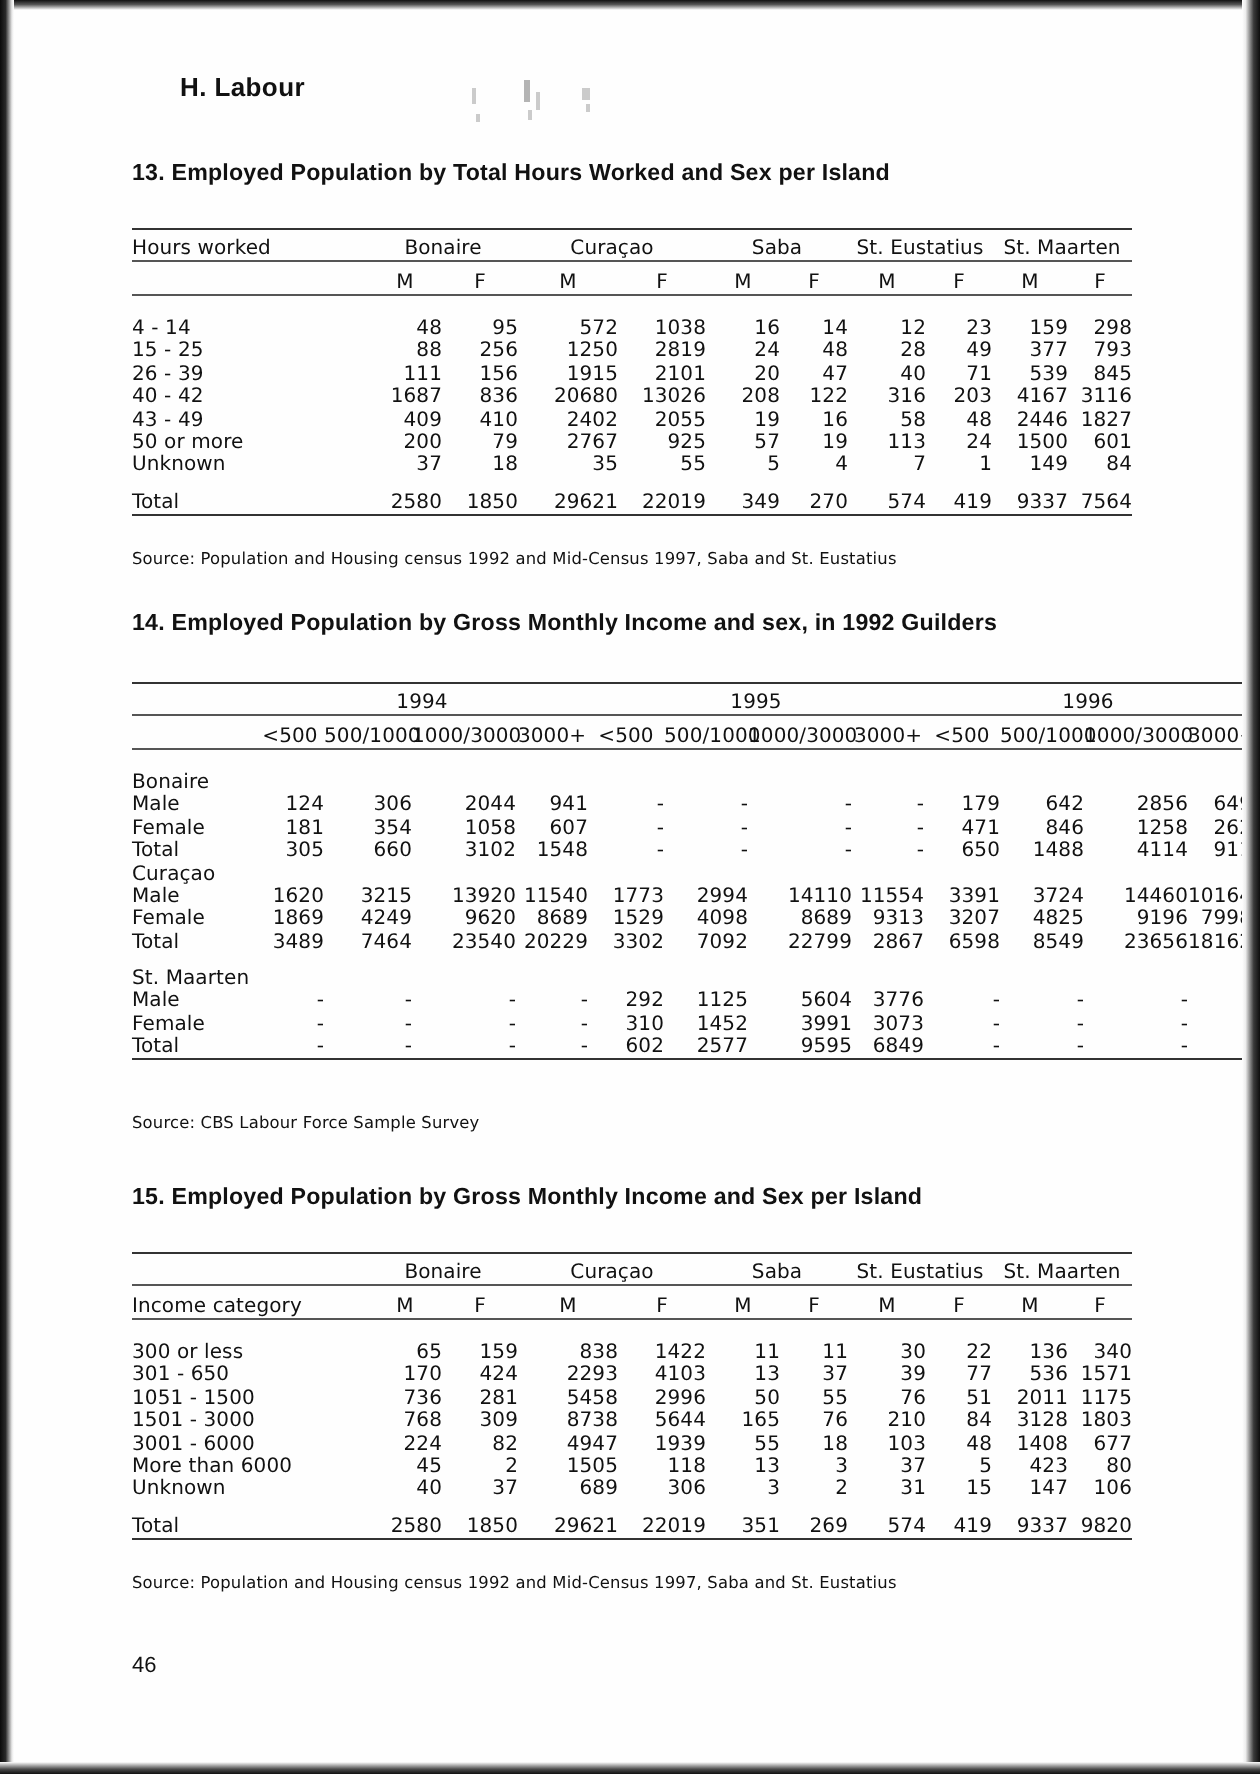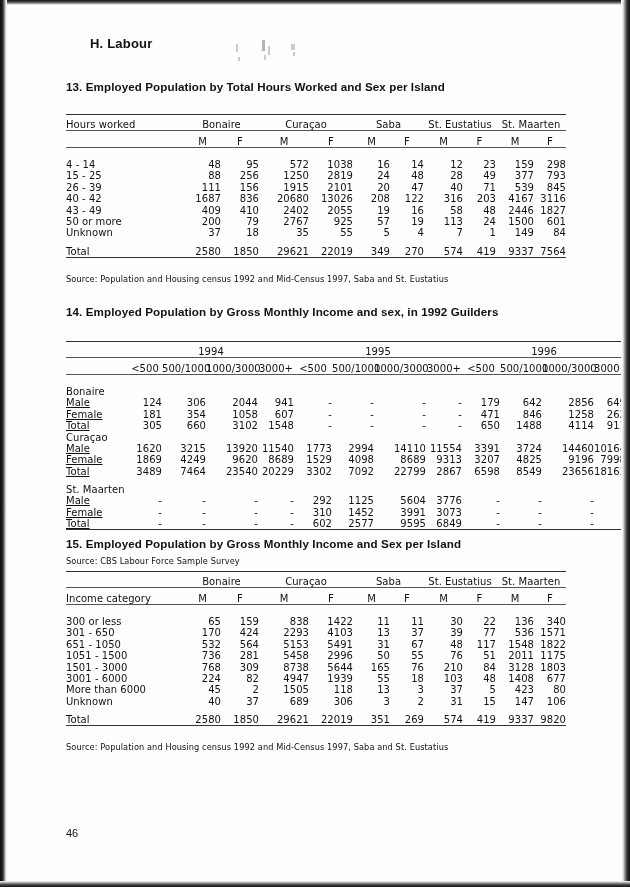--- a/index.html
+++ b/index.html
@@ -89,21 +89,21 @@
   .tbl td, .tbl th { padding: 0; font-weight: normal; }
   .rule-top td { border-top: 1.4px solid #333; height: 4px; }
   .rule-mid td { border-top: 1px solid #555; height: 4px; }
   .rule-bot td { border-top: 1.4px solid #333; height: 4px; }
   .spacer td { height: 7px; }
   .lbl { text-align: left; padding-left: 2px; }
   .num { text-align: right; }
   .ctr { text-align: center; }
   .rowline td { height: 11.4px; vertical-align: middle; }
   .grouphead { font-weight: bold; }
-  .indent1 { padding-left: 12px; text-decoration: underline; }
+  .indent1 { padding-left: 12px; }
 
   
   .speck {
     position: absolute;
     background: #b9b9b9;
     opacity: 0.75;
   }
   .speck.s2 { background: #9b9b9b; }
 </style>
 </head>
@@ -502,21 +502,21 @@
         </tr>
         <tr class="rule-bot">
               <td colspan="13"></td>
             </tr>
       </tbody>
         </table>
 
       <div class="source" style="margin-top:22px;">Source: CBS Labour Force Sample Survey</div>
     </div>
 
-    <div style="position:absolute; left:0; top:537px; width:500px;">
+    <div style="position:absolute; left:0; top:592px; width:500px;">
       <div class="table-title">15. Employed Population by Gross Monthly Income and Sex per Island</div>
 
       <table class="tbl" style="margin-top:21px; width:500px;">
         <colgroup>
           <col style="width:118px">
             <col style="width:37px">
             <col style="width:38px">
           <col style="width:50px">
             <col style="width:44px">
           <col style="width:37px">
@@ -581,33 +581,20 @@
           <td class="num">2293</td>
           <td class="num">4103</td>
           <td class="num">13</td>
           <td class="num">37</td>
           <td class="num">39</td>
           <td class="num">77</td>
           <td class="num">536</td>
           <td class="num">1571</td>
         </tr>
         <tr class="rowline">
-          <td class="lbl">651  -  1050</td>
-          <td class="num">532</td>
-          <td class="num">564</td>
-          <td class="num">5153</td>
-          <td class="num">5491</td>
-          <td class="num">31</td>
-          <td class="num">67</td>
-          <td class="num">48</td>
-          <td class="num">117</td>
-          <td class="num">1548</td>
-          <td class="num">1822</td>
-        </tr>
-        <tr class="rowline">
           <td class="lbl">1051  -  1500</td>
           <td class="num">736</td>
           <td class="num">281</td>
           <td class="num">5458</td>
           <td class="num">2996</td>
           <td class="num">50</td>
           <td class="num">55</td>
           <td class="num">76</td>
           <td class="num">51</td>
           <td class="num">2011</td>

